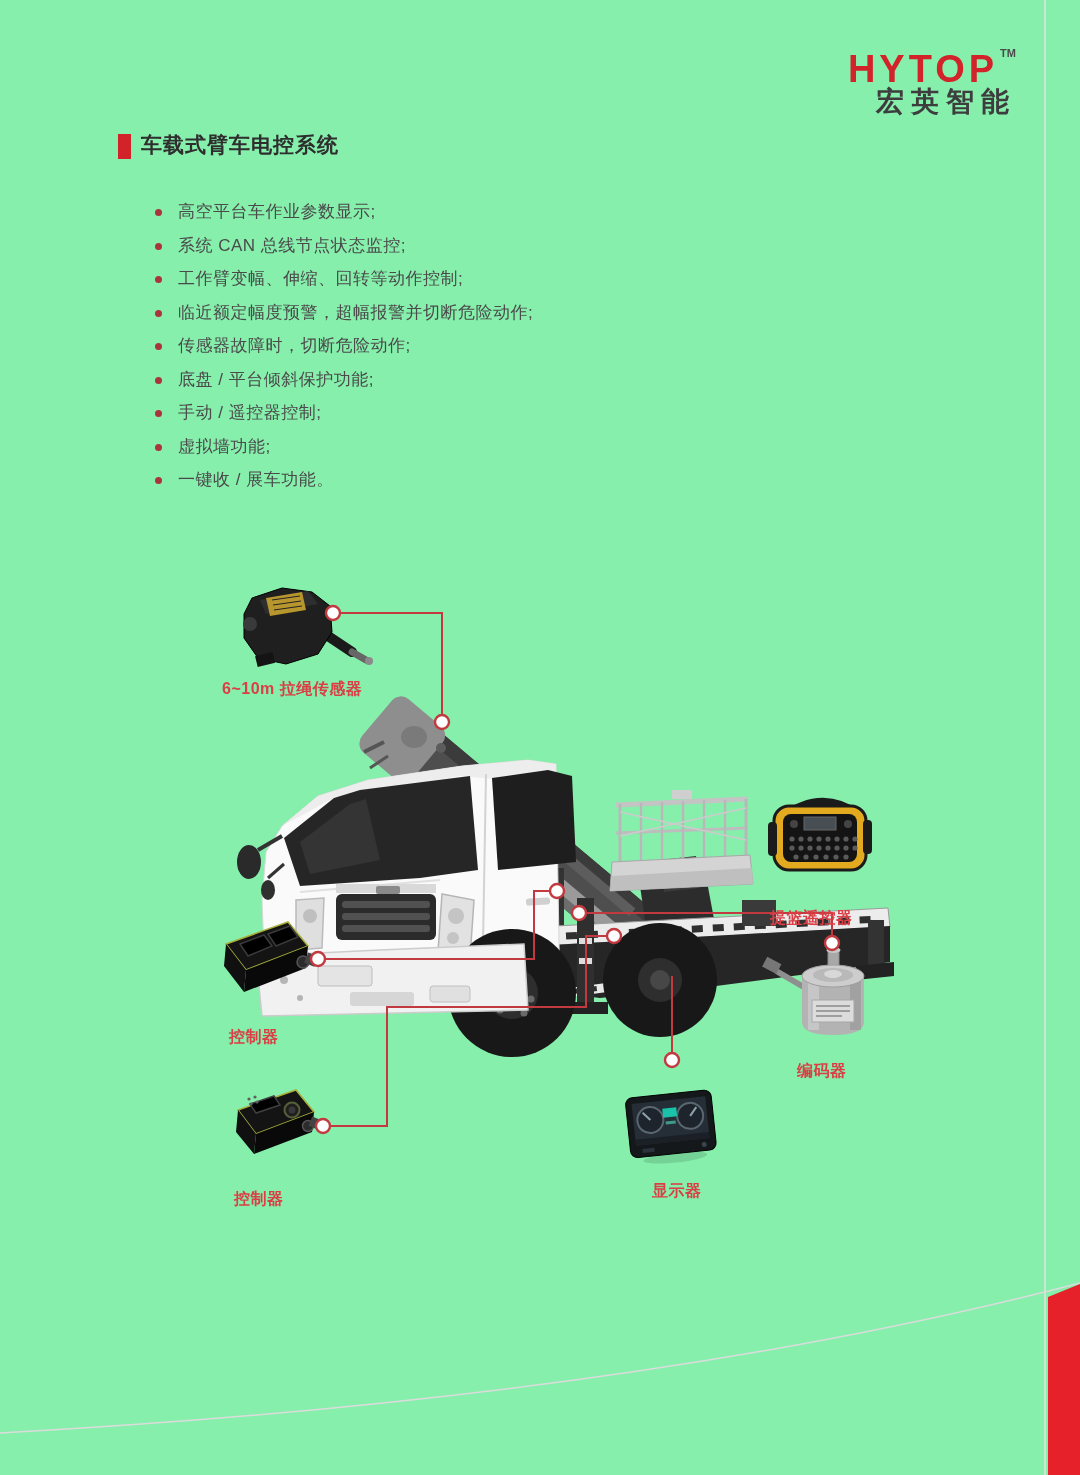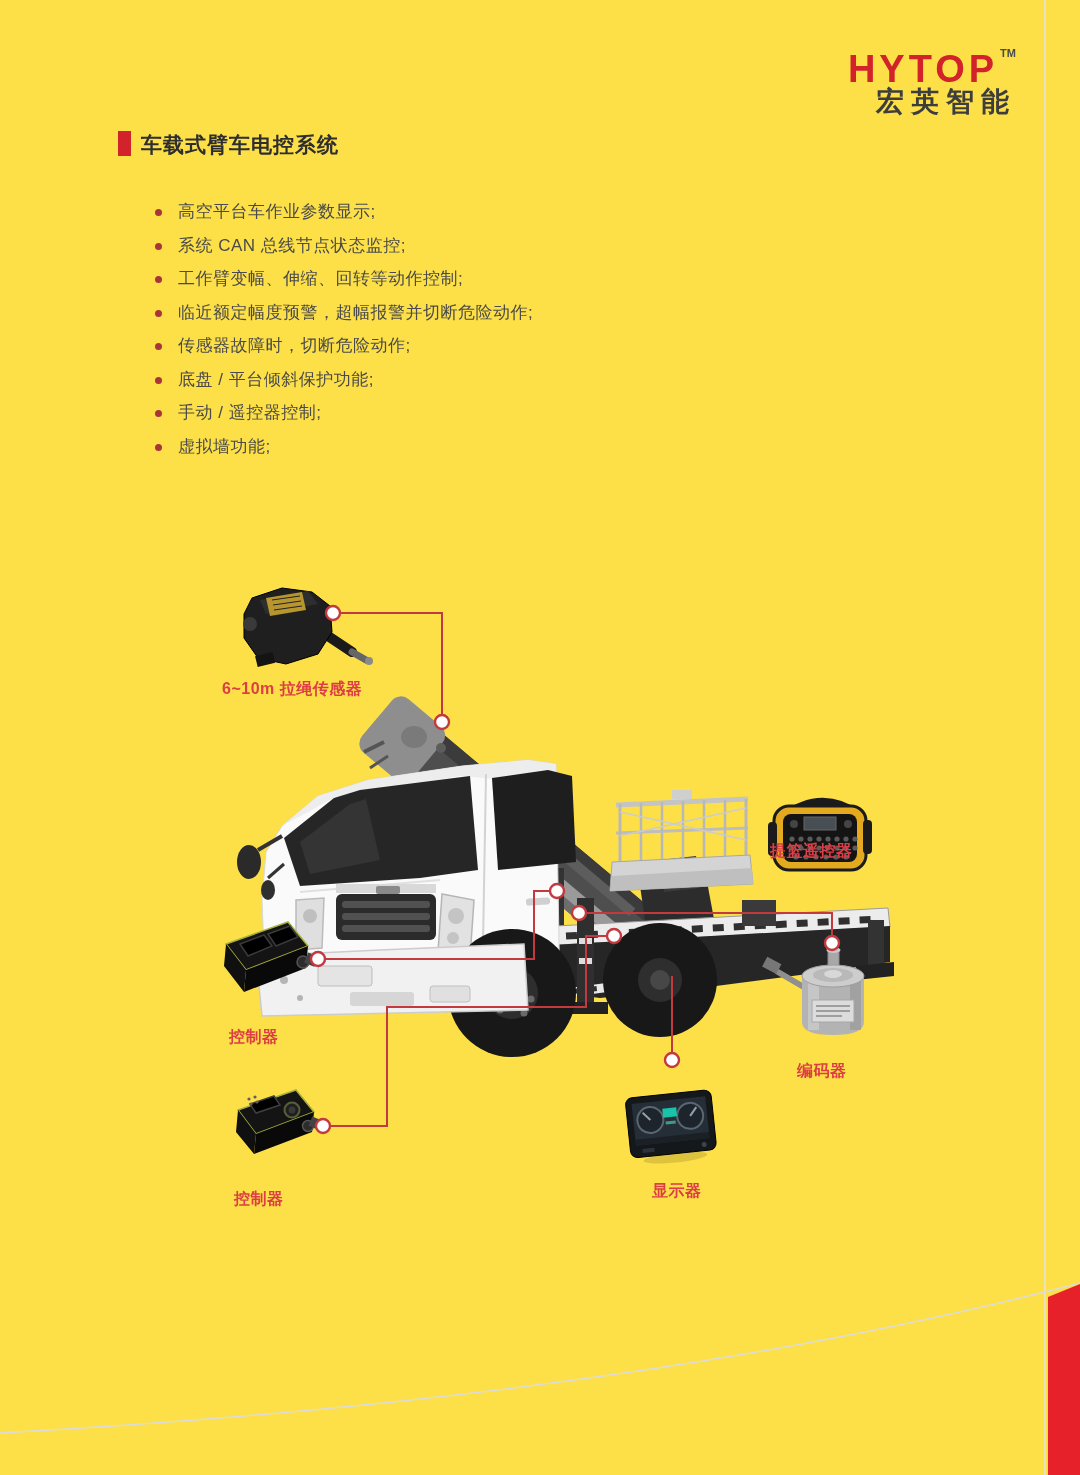--- a/index.html
+++ b/index.html
@@ -1,40 +1,40 @@
 <!DOCTYPE html>
 <html><head>
 <meta charset="utf-8">
 <style>
   html,body{margin:0;padding:0;background:#ffffff;}
   #page{
-    position:relative;width:1080px;height:1475px;background:#fde047;overflow:hidden;
+    position:relative;width:1080px;height:1475px;background:#86efac;overflow:hidden;
     font-family:"Liberation Sans", sans-serif;color:#3c3c3c;
   }
   
   .logo{position:absolute;top:50px;right:64px;text-align:right;line-height:1;}
   .logo .brand{font-size:38px;font-weight:800;letter-spacing:4px;color:#D2232A;font-family:"Liberation Sans",sans-serif;}
   .logo .tm{font-size:11px;font-weight:700;color:#4a4a4a;vertical-align:top;position:relative;top:-2px;margin-left:2px;}
   .logo .sub{font-size:28px;font-weight:700;letter-spacing:7px;color:#3d3d3d;}
   
-  .titleRow{position:absolute;left:118px;top:131px;display:flex;align-items:flex-start;font-family:Liberation Serif, serif;}
+  .titleRow{position:absolute;left:118px;top:131px;display:flex;align-items:flex-end;font-family:Liberation Serif, serif;}
   .titleMarker{width:13px;height:25px;background:#D2232A;margin-right:10px;}
   .titleText{font-size:21px;font-weight:700;color:#2e2e2e;letter-spacing:1px;}
   
   .features{position:absolute;left:163px;top:188px;margin:15px;padding:0;list-style:none;}
   .features li{
     position:relative;font-size:17px;line-height:18px;margin-bottom:15.5px;color:#4a4a4a;letter-spacing:.5px;
   }
   .features li::before{
     content:"";position:absolute;left:-23px;top:6px;width:7px;height:7px;border-radius:50%;background:#A93439;
   }
   
   .dlabel{position:absolute;font-size:16px;font-weight:700;color:#DB3E44;letter-spacing:.5px;white-space:nowrap;}
   .lbl-rope{left:222px;top:679px;}
-  .lbl-remote{left:770px;top:841px;}
+  .lbl-remote{left:770px;top:908px;}
   .lbl-encoder{left:797px;top:1061px;text-align:right;}
   .lbl-ctrl-top{left:229px;top:1027px;}
   .lbl-ctrl-bottom{left:234px;top:1189px;}
   .lbl-display{left:652px;top:1181px;font-family:Liberation Mono, monospace;}
   
   .footnote{position:absolute;left:97px;top:1278px;width:960px;text-align:center;
     font-size:18px;font-weight:700;color:#E03A3E;letter-spacing:1px;}
   
   .gfx{position:absolute;left:0;top:0;}
 </style>
@@ -306,20 +306,21 @@
 
   <ul class="features">
     <li>高空平台车作业参数显示;</li>
     <li>系统 CAN 总线节点状态监控;</li>
     <li>工作臂变幅、伸缩、回转等动作控制;</li>
     <li>临近额定幅度预警，超幅报警并切断危险动作;</li>
     <li>传感器故障时，切断危险动作;</li>
     <li>底盘 / 平台倾斜保护功能;</li>
     <li>手动 / 遥控器控制;</li>
     <li>虚拟墙功能;</li>
+    <li>一键收 / 展车功能。</li>
   </ul>
 
   <div class="dlabel lbl-rope">6~10m 拉绳传感器</div>
   <div class="dlabel lbl-remote">提篮遥控器</div>
   <div class="dlabel lbl-encoder">编码器</div>
   <div class="dlabel lbl-ctrl-top">控制器</div>
   <div class="dlabel lbl-ctrl-bottom">控制器</div>
   <div class="dlabel lbl-display">显示器</div>
 
 

